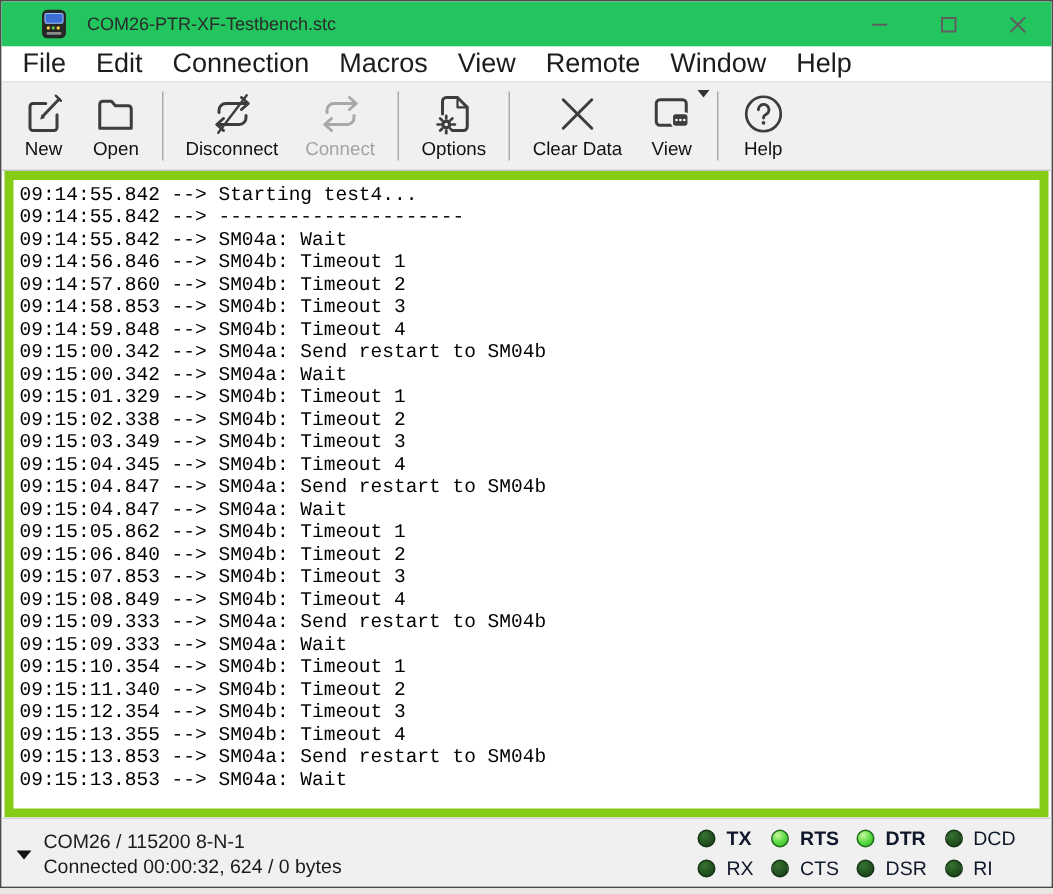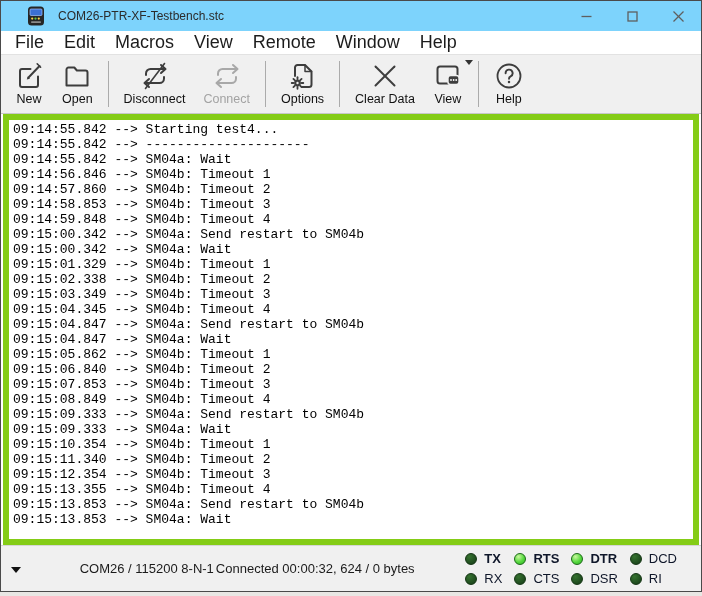--- a/index.html
+++ b/index.html
@@ -4,21 +4,21 @@
 <style>
   * { box-sizing: border-box; margin: 0; padding: 0; }
   html,body { width:702px; height:596px; font-family:"Liberation Sans", sans-serif; background:#e9e7e4; }
   .window {
     width:702px; height:592px; background:#ffffff;
     border:1px solid #4a4a4a; display:flex; flex-direction:column; overflow:hidden;
   }
   .below-strip { height:4px; background:#e9e7e4; }
 
   
-  .titlebar { height:30px; background:#7dd3fc; display:flex; align-items:center; flex:0 0 auto; }
+  .titlebar { height:30px; background:#22c55e; display:flex; align-items:center; flex:0 0 auto; }
   .app-icon { width:20px; height:20px; margin:0 12px 0 25px; display:inline-flex; }
   .title-text { font-size:12px; color:#2b2b2b; flex:1 1 auto; white-space:nowrap; overflow:hidden; }
   .win-controls { display:flex; height:30px; flex:0 0 auto; }
   .win-btn { width:46px; height:30px; display:flex; align-items:center; justify-content:center; }
   .win-btn svg { stroke:#5f5f5f; }
 
   
   .menubar { height:23px; background:#ffffff; display:flex; align-items:center; padding-left:4px; flex:0 0 auto; }
   .menu-item { font-size:18px; color:#1c1c1c; padding:3px 10px; cursor:default; }
 
@@ -44,21 +44,21 @@
   }
   .log-line { height:15px; }
 
   
   .statusbar {
     height:46px; background:#f0f0f0; flex:0 0 auto; display:flex; align-items:center;
     border-top:1px solid #d5d5d5; padding:0 24px 0 8px;
   }
   .status-tri { width:0; height:0; border-left:5px solid transparent; border-right:5px solid transparent;
     border-top:6px solid #111; margin:2px 8px 0 2px; }
-  .status-text { display:flex; justify-content:center; gap:2px; flex:1 1 auto; }
+  .status-text { display:flex; flex-direction:column; justify-content:center; gap:2px; flex:1 1 auto; }
   .status-line { font-size:13px; color:#1b1b1b; line-height:15px; }
 
   .leds { display:grid; grid-template-rows:repeat(2, 20px); grid-auto-flow:column; column-gap:12px; align-items:center; }
   .led-item { display:flex; align-items:center; gap:7px; }
   .led-dot { width:12px; height:12px; border-radius:50%; flex:0 0 auto; }
   .led-dot.on  { background:radial-gradient(circle at 35% 28%, #c9f79e 0%, #55d83e 55%, #2fae27 100%); border:1px solid #1d6b17; }
   .led-dot.off { background:radial-gradient(circle at 35% 28%, #35722f 0%, #1d481d 75%); border:1px solid #133413; }
   .led-label { font-size:13px; color:#0f172a; }
   .led-label.bold { font-weight:bold; }
 
@@ -98,20 +98,21 @@
             <line x1="0.5" y1="0.5" x2="10.5" y2="10.5"></line>
             <line x1="10.5" y1="0.5" x2="0.5" y2="10.5"></line>
           </svg>
       </div>
     </div>
   </div>
 
   <div class="menubar">
     <span class="menu-item">File</span>
     <span class="menu-item">Edit</span>
+    <span class="menu-item">Connection</span>
     <span class="menu-item">Macros</span>
     <span class="menu-item">View</span>
     <span class="menu-item">Remote</span>
     <span class="menu-item">Window</span>
     <span class="menu-item">Help</span>
   </div>
 
   <div class="toolbar">
 
     <div class="tbtn">

